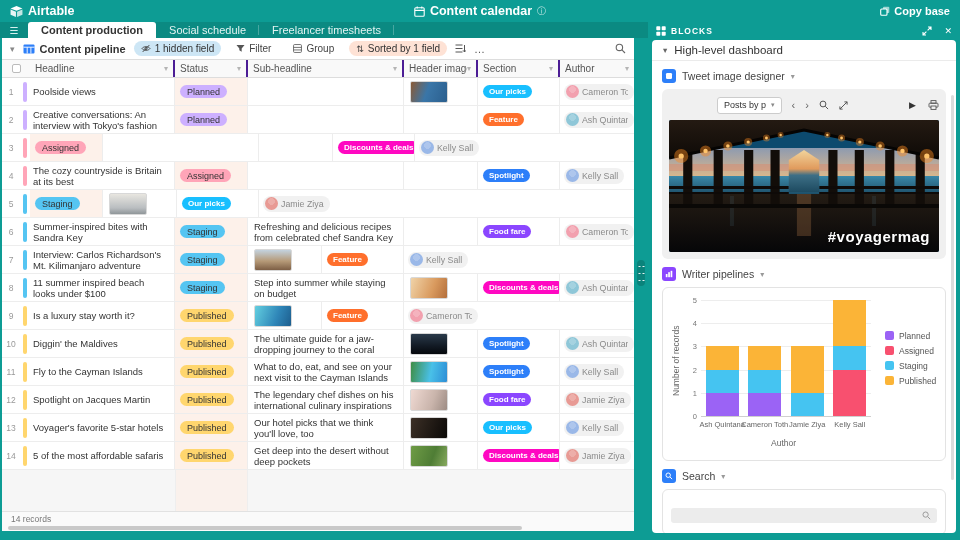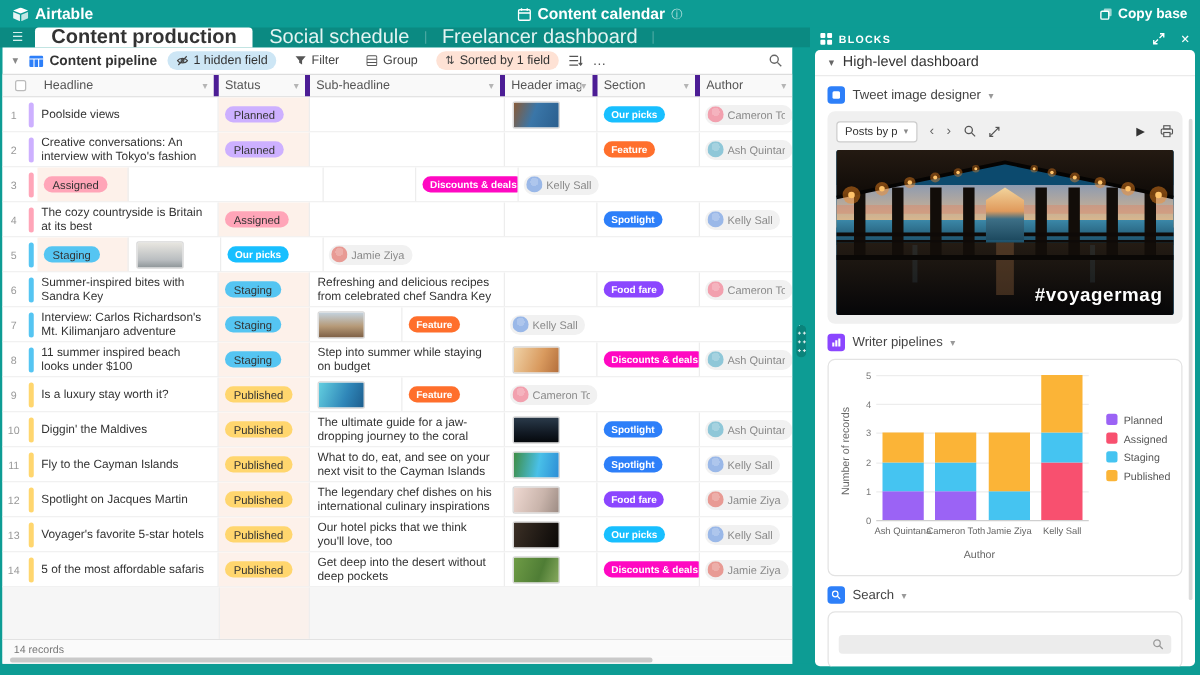--- a/index.html
+++ b/index.html
@@ -11,40 +11,40 @@
   .topbar { position:absolute; left:0; top:0; width:960px; height:22px; background:#0d9c94; display:flex; align-items:center; color:#fff; }
   .brand { display:flex; align-items:center; gap:5px; padding-left:10px; font-size:12.5px; font-weight:bold; }
   .title-wrap { position:absolute; left:0; right:0; top:0; height:22px; display:flex; align-items:center; justify-content:center; gap:5px; pointer-events:none; }
   .title-wrap .t { font-size:12.5px; font-weight:bold; }
   .title-wrap .info { font-size:9px; opacity:.75; }
   .copybase { position:absolute; right:10px; top:0; height:22px; display:flex; align-items:center; gap:4px; font-size:11px; font-weight:bold; }
 
   
   .tabbar { position:absolute; left:0; top:22px; width:648px; height:16px; background:#0b8a82; display:flex; align-items:stretch; }
   .hamburger { width:28px; display:flex; align-items:center; justify-content:center; color:#d6f0ee; font-size:10px; }
-  .tab { display:flex; align-items:center; padding:0 13px; font-size:16px; color:#e3f4f2; position:relative; }
+  .tab { display:flex; align-items:center; padding:0 13px; font-size:11px; color:#e3f4f2; position:relative; }
   .tab.active { background:#fff; color:#333; font-weight:bold; border-radius:3px 3px 0 0; }
   .tab.sep::after { content:""; position:absolute; right:0; top:3px; bottom:3px; width:1px; background:rgba(255,255,255,.25); }
 
   
   .left-stack { position:absolute; left:2px; top:38px; width:632px; height:493px; background:#fff; display:flex; flex-direction:column; }
   .toolbar { height:22px; display:flex; align-items:center; border-bottom:1px solid #ddd; padding:0 8px; gap:8px; flex:none; }
   .tb-caret { color:#888; font-size:9px; }
   .viewname { display:flex; align-items:center; gap:5px; font-size:11px; font-weight:bold; color:#333; }
   .pill-btn { display:flex; align-items:center; gap:4px; font-size:10px; color:#333; border-radius:9px; padding:2px 7px; }
   .pill-plain { background:transparent; color:#444; }
   .pill-blue { background:#cde6f5; }
   .pill-peach { background:#fee2d5; }
   .tb-ic { color:#555; }
   .tb-more { color:#555; font-size:11px; letter-spacing:1px; }
   .tb-search { margin-left:auto; color:#666; }
 
   
   .gridhead { height:18px; display:flex; align-items:stretch; background:#f9f9f9; border-bottom:1px solid #ddd; flex:none; }
-  .gh-cell { display:flex; align-items:center; font-size:10px; color:#555; padding:0 5px; border-right:4px solid #4c1d95; }
+  .gh-cell { display:flex; align-items:center; font-size:10px; color:#555; padding:0 5px; border-right:2px solid #4c1d95; }
   .gh-cell .lbl { flex:1; white-space:nowrap; overflow:hidden; }
   .gh-cell .car { color:#b5b5b5; font-size:8px; }
   .gh-check { width:28px; justify-content:center; border-right:none; }
   .checkbox { width:9px; height:9px; border:1px solid #bbb; border-radius:2px; background:#fff; }
   .rows { flex:none; }
   .row { height:28px; display:flex; align-items:stretch; border-bottom:1px solid #ededed; background:#fff; }
   .c { display:flex; align-items:center; overflow:hidden; border-right:1px solid #ededed; }
   .c-num { width:18px; justify-content:center; font-size:8.5px; color:#999; border-right:none; }
   .c-bar { width:10px; justify-content:center; border-right:none; }
   .c-bar i { display:block; width:4px; height:20px; border-radius:2px; }
@@ -80,21 +80,21 @@
   .blocks-card { position:absolute; left:652px; top:40px; width:304px; height:493px; background:#fff; border-radius:4px; overflow:hidden; }
   .dash-head { height:21px; display:flex; align-items:center; gap:7px; padding:0 11px; border-bottom:1px solid #ebebeb; }
   .dash-head .car { font-size:8.5px; color:#666; }
   .dash-head .dt { font-size:11.5px; color:#333; }
   .block-label { display:flex; align-items:center; gap:6px; padding:8px 10px 4px 10px; }
   .block-ic { width:14px; height:14px; border-radius:3px; display:flex; align-items:center; justify-content:center; flex:none; }
   .block-label .bt { font-size:10.5px; color:#444; }
   .block-label .car { font-size:8px; color:#999; }
   .tweet-box { margin:2px 10px 0 10px; background:#f0f0f0; border-radius:6px; padding:7px; }
   .tweet-tools { height:18px; display:flex; align-items:center; gap:10px; }
-  .rec-select { background:#fff; border:1px solid #ccc; border-radius:3px; height:17px; display:flex; align-items:center; gap:5px; padding:0 6px; font-size:9px; color:#333; }
+  .rec-select { background:#fff; border:1px solid #ccc; border-radius:3px; height:17px; display:flex; align-items:center; gap:5px; padding:0 6px; font-size:9px; color:#333;margin-left:48px; }
   .chev { color:#666; font-size:11px; line-height:10px; }
   .tool-ic { color:#555; }
   .tweet-right { margin-left:auto; display:flex; align-items:center; gap:12px; }
   .play { color:#333; font-size:9px; }
   .tweet-img { margin-top:6px; position:relative; height:132px; border-radius:2px; overflow:hidden; background:#0c4a6e; }
   .hashtag { position:absolute; right:9px; bottom:7px; color:#fff; font-size:15px; font-weight:bold; letter-spacing:.5px; text-shadow:0 1px 3px rgba(0,0,0,.6); }
   .chart-card { margin:2px 10px 0 10px; background:#fff; border:1px solid #e3e3e3; border-radius:6px; height:174px; position:relative; }
   .gridline { position:absolute; height:1px; background:#ededed; }
   .baseline { position:absolute; height:1px; background:#cfcfcf; }
   .ytick { position:absolute; font-size:7.5px; color:#777; width:18px; text-align:right; }
@@ -143,21 +143,21 @@
     </span>
     <span>Copy base</span>
   </div>
 </div>
 
 <div class="tabbar">
   <div class="hamburger">☰</div>
   <div id="tabs" style="display: flex; align-items: stretch;">
       <div class="tab active">Content production</div>
       <div class="tab sep">Social schedule</div>
-      <div class="tab sep">Freelancer dashboard</div>
+      <div class="tab sep">Freelancer timesheets</div>
     </div>
 </div>
 
 <div class="left-stack">
   <div class="toolbar">
     <span class="tb-caret">▾</span>
     <span class="viewname">
       <span>
         <svg width="12" height="10" viewBox="0 0 12 10">
             <rect x="0.5" y="0.5" width="11" height="9" rx="1" fill="#2d7ff9"></rect>

